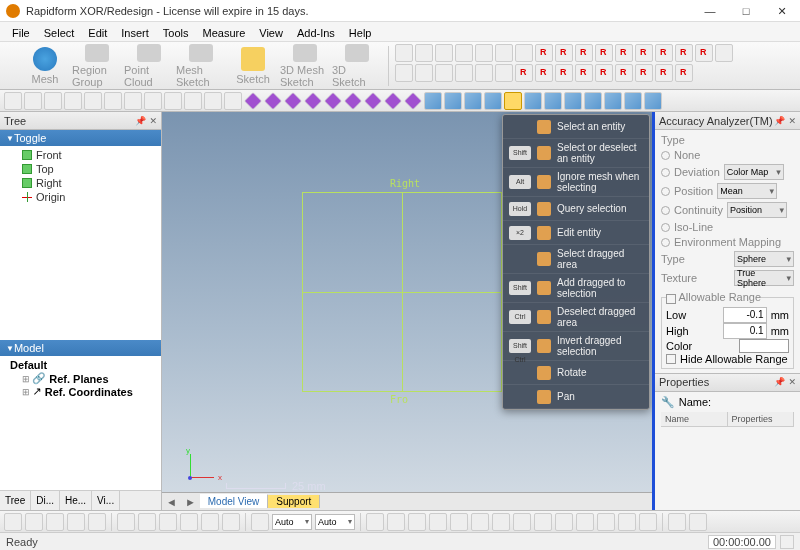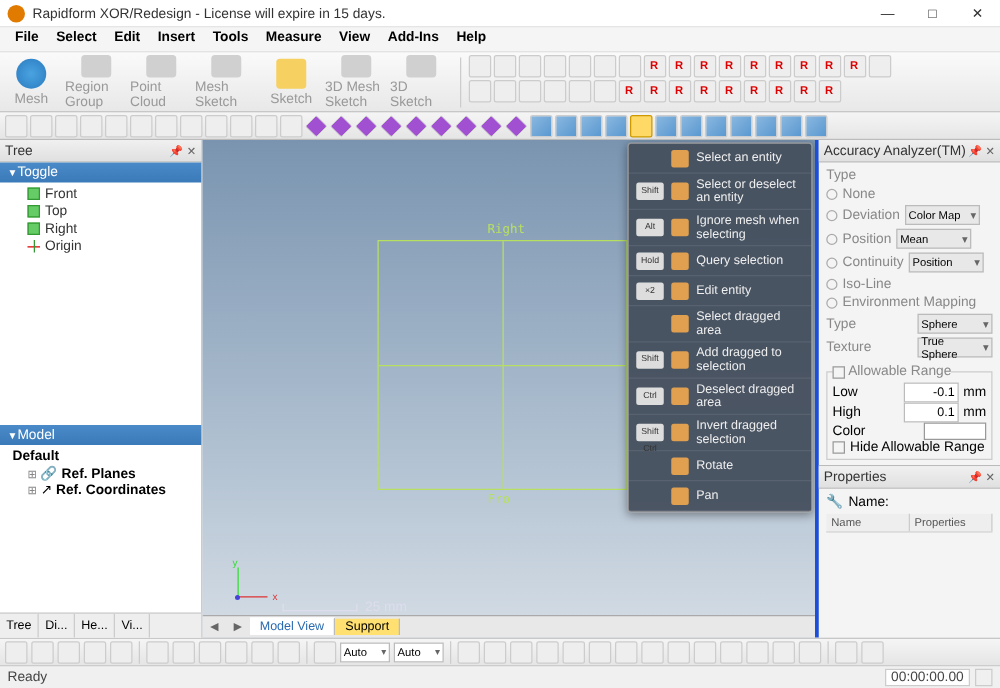--- a/index.html
+++ b/index.html
@@ -5,25 +5,25 @@
 * { box-sizing: border-box; margin: 0; padding: 0; font-family: "Segoe UI", Tahoma, sans-serif; font-size: 11px; }
 html, body { width: 800px; height: 550px; overflow: hidden; background: #f0f0f0; }
 
 
 .titlebar { height: 22px; background: #fff; display: flex; align-items: center; padding-left: 6px; border-bottom: 1px solid #ddd; }
 .titlebar .icon { width: 14px; height: 14px; background: #e07b00; border-radius: 50%; margin-right: 6px; }
 .titlebar .title { flex: 1; color: #333; }
 .titlebar .winbtn { width: 36px; height: 22px; text-align: center; line-height: 22px; color: #333; }
 
 
-.menubar { height: 20px; background: #f5f5f5; display: flex; align-items: flex-start; padding-left: 6px; gap: 2px; border-bottom: 1px solid #ddd; font-weight: bold; }
+.menubar { height: 20px; background: #f5f5f5; display: flex; align-items: flex-end; padding-left: 6px; gap: 2px; border-bottom: 1px solid #ddd; }
 .menubar span { padding: 2px 6px; cursor: default; }
 
 
-.ribbon { height: 48px; background: linear-gradient(#fafafa,#e8e8e8); border-bottom: 1px solid #bbb; display: flex; align-items: center; padding: 2px 0; gap: 2px; overflow: hidden; }
+.ribbon { height: 48px; background: linear-gradient(#fafafa,#e8e8e8); border-bottom: 1px solid #bbb; display: flex; align-items: center; padding: 2px 20px; gap: 2px; overflow: hidden; }
 .ribbon .bigbtn { width: 50px; height: 44px; display: flex; flex-direction: column; align-items: center; justify-content: center; gap: 2px; color: #999; }
 .ribbon .bigbtn .ic { width: 24px; height: 24px; background: #d0d0d0; border-radius: 3px; }
 .ribbon .bigbtn.mesh .ic { background: radial-gradient(circle,#4aa3e0,#2a7bc0); border-radius: 50%; }
 .ribbon .bigbtn.sketch .ic { background: #f6d060; }
 .ribbon .sep { width: 1px; height: 40px; background: #ccc; margin: 0 4px; }
 .ribbon .smallrow { display: flex; flex-wrap: wrap; width: 340px; height: 44px; align-content: flex-start; gap: 2px; }
 .ribbon .smallrow .tb { width: 18px; height: 18px; background: #eee; border: 1px solid #ccc; border-radius: 2px; position: relative; }
 .ribbon .smallrow .tb.r::after { content:"R"; color:#d00; font-weight:bold; font-size:9px; position:absolute; top:2px; left:4px; }
 
 

